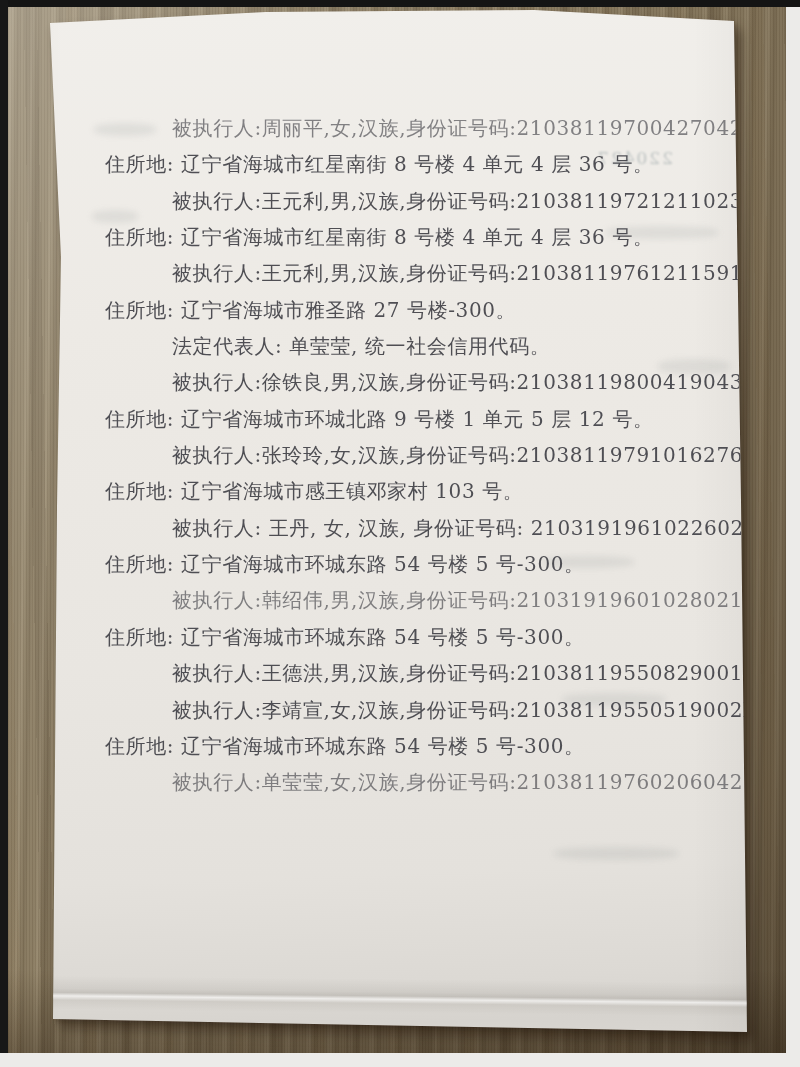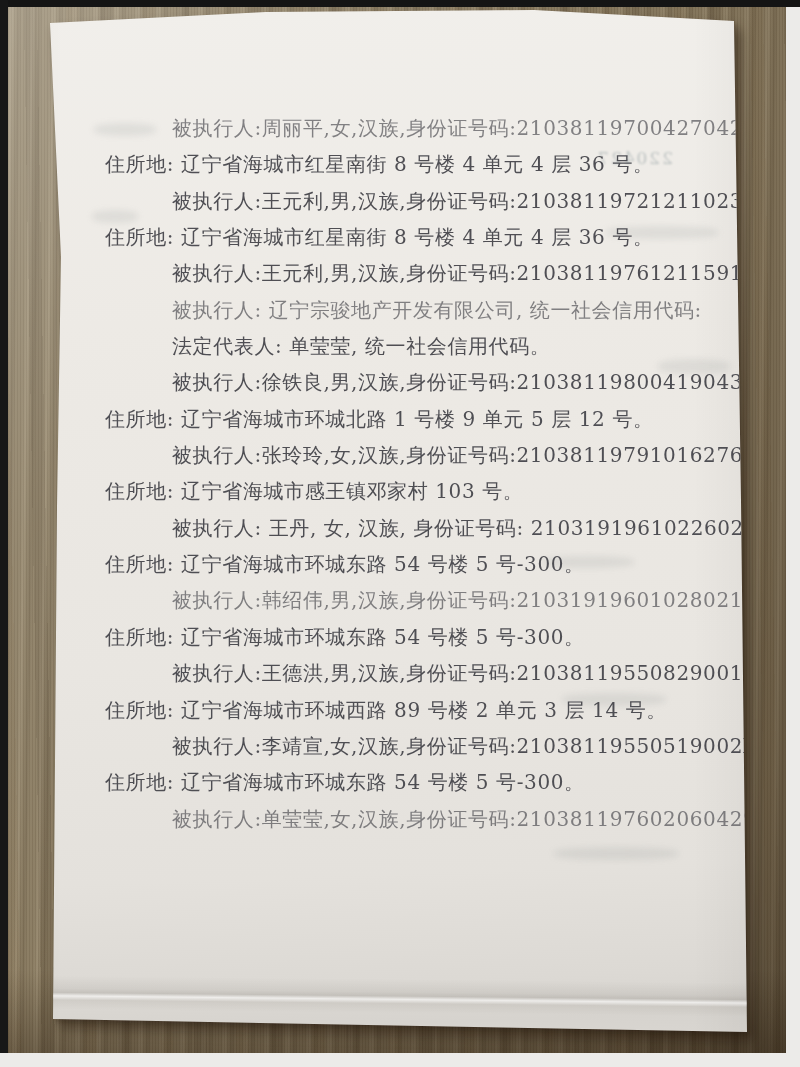--- a/index.html
+++ b/index.html
@@ -85,32 +85,31 @@
         <div class="smudge s5"></div>
         <div class="smudge s6"></div>
         <div class="smudge s7"></div>
 
         <div class="doc">
             <div class="line indent faint">被执行人:周丽平,女,汉族,身份证号码:210381197004270426,</div>
             <div class="line">住所地: 辽宁省海城市红星南街 8 号楼 4 单元 4 层 36 号。</div>
             <div class="line indent">被执行人:王元利,男,汉族,身份证号码:210381197212110232,</div>
             <div class="line">住所地: 辽宁省海城市红星南街 8 号楼 4 单元 4 层 36 号。</div>
             <div class="line indent">被执行人:王元利,男,汉族,身份证号码:210381197612115913,</div>
-            <div class="line indent faint">被执行人: 辽宁宗骏地产开发有限公司, 统一社会信用代码:</div>
+            <div class="line">住所地: 辽宁省海城市雅圣路 27 号楼-300。</div>
             <div class="line indent">法定代表人: 单莹莹, 统一社会信用代码。</div>
             <div class="line indent">被执行人:徐铁良,男,汉族,身份证号码:210381198004190439,</div>
-            <div class="line">住所地: 辽宁省海城市环城北路 1 号楼 9 单元 5 层 12 号。</div>
+            <div class="line">住所地: 辽宁省海城市环城北路 9 号楼 1 单元 5 层 12 号。</div>
             <div class="line indent">被执行人:张玲玲,女,汉族,身份证号码:210381197910162769,</div>
             <div class="line">住所地: 辽宁省海城市感王镇邓家村 103 号。</div>
             <div class="line indent">被执行人: 王丹, 女, 汉族, 身份证号码: 210319196102260229,</div>
             <div class="line">住所地: 辽宁省海城市环城东路 54 号楼 5 号-300。</div>
             <div class="line indent faint">被执行人:韩绍伟,男,汉族,身份证号码:210319196010280214,</div>
             <div class="line">住所地: 辽宁省海城市环城东路 54 号楼 5 号-300。</div>
             <div class="line indent">被执行人:王德洪,男,汉族,身份证号码:210381195508290018,</div>
-            <div class="line">住所地: 辽宁省海城市环城西路 89 号楼 2 单元 3 层 14 号。</div>
             <div class="line indent">被执行人:李靖宣,女,汉族,身份证号码:21038119550519002X,</div>
             <div class="line">住所地: 辽宁省海城市环城东路 54 号楼 5 号-300。</div>
             <div class="line indent faint">被执行人:单莹莹,女,汉族,身份证号码:210381197602060429,</div>
           </div>
 
         <div class="crease"></div>
       </div>
     </div>
   </div>
 </div>

